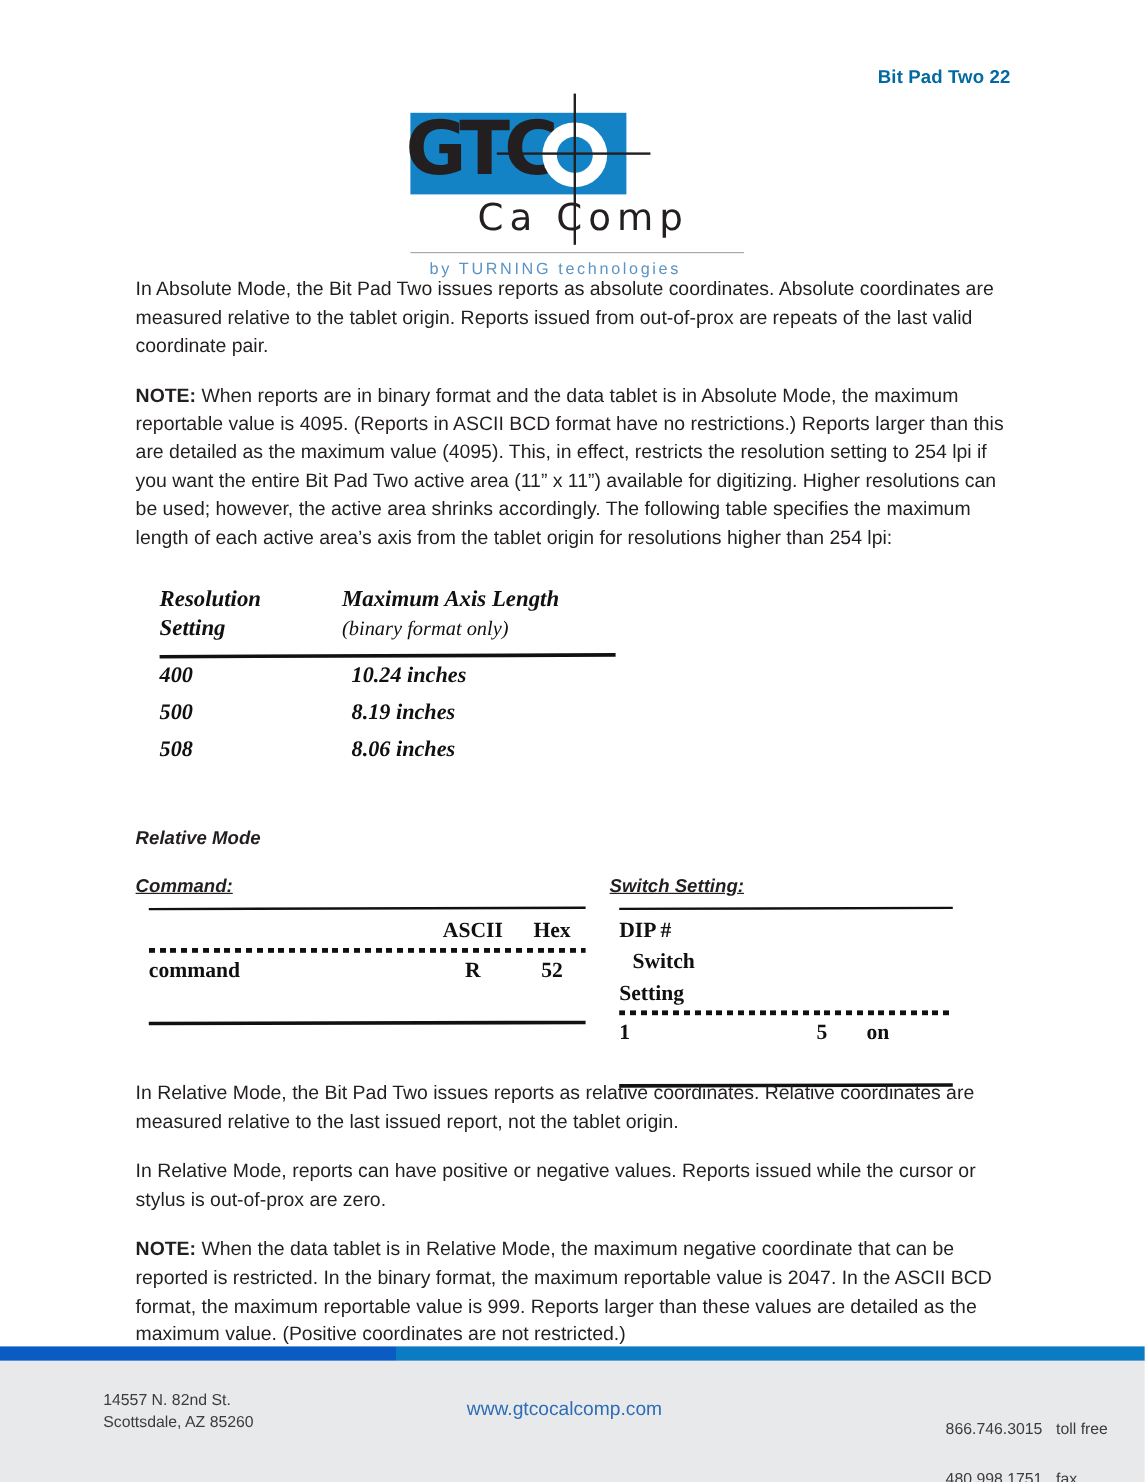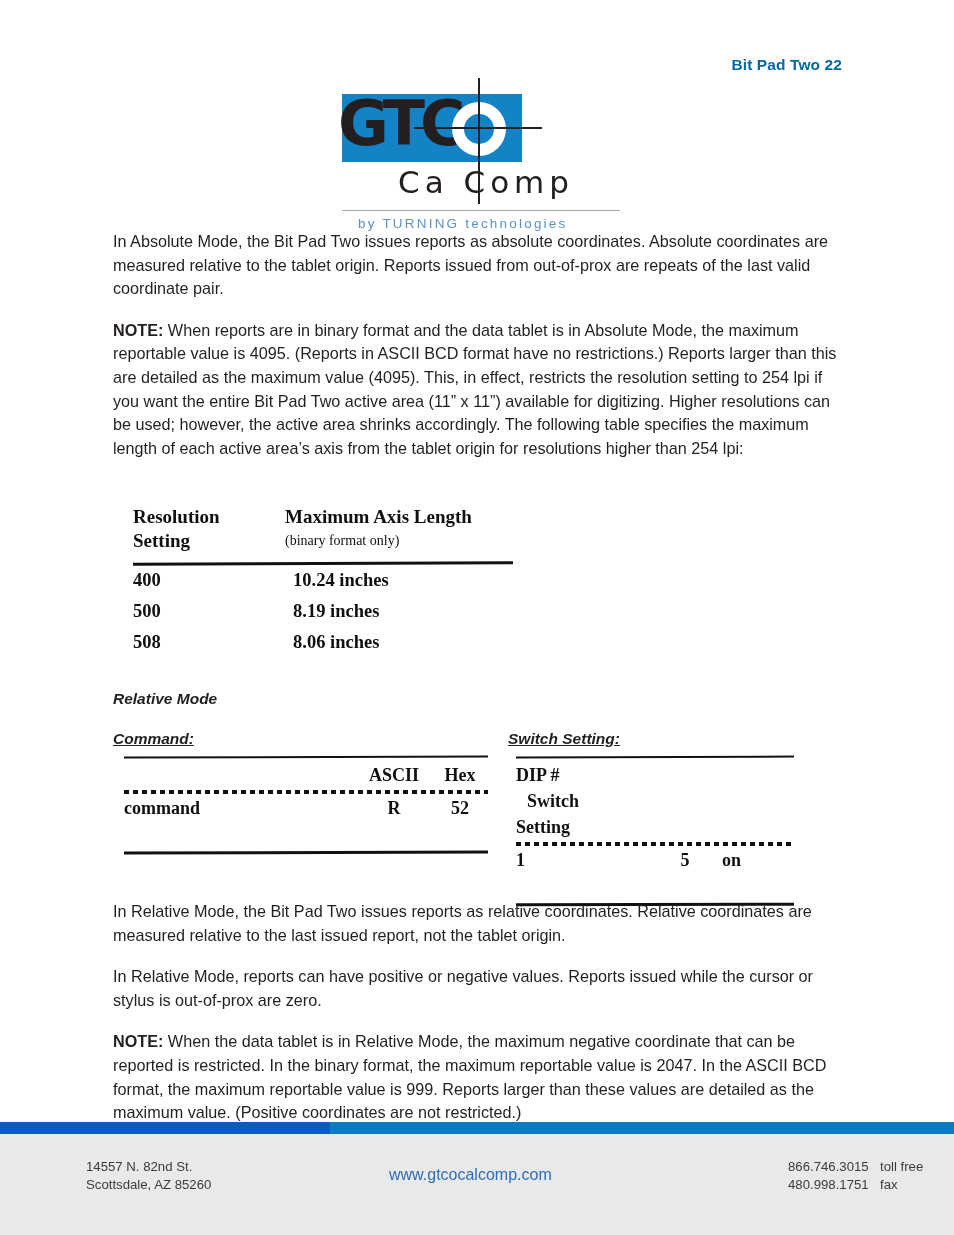--- a/index.html
+++ b/index.html
@@ -146,31 +146,32 @@
 
   
   .scan {
     font-family: "Liberation Serif", serif;
     color: #101010;
     font-weight: bold;
   }
   .res-table {
     position: absolute;
     left: 133px;
-    top: 505px;
+    top: 488px;
     width: 400px;
+    font-style: italic;
   }
   .res-head {
     display: flex;
     font-size: 19px;
     line-height: 24px;
   }
   .res-head .c1 { width: 152px; }
   .res-head .c2 { width: 248px; }
-  .res-head .sub { font-weight: normal; font-size: 14px; }
+  .res-head .sub { font-weight: normal; font-size: 17px; }
   .res-rule {
     margin-top: 9px;
     height: 3px;
     width: 380px;
     background: #111;
     transform: rotate(-0.22deg);
   }
   .res-row {
     display: flex;
     font-size: 18.5px;
@@ -307,21 +308,21 @@
     color: #2e6db4;
   }
   .footer-phones {
     position: absolute;
     left: 788px;
     top: 24px;
     font-size: 13.2px;
     line-height: 18px;
     color: #3c3c3c;
   }
-  .footer-phones .row { display: flex; }
+  .footer-phones .row { display: flex; margin-top: 24px; }
   .footer-phones .num { width: 92px; }
   .footer-phones .lab { width: 70px; }
 </style>
 </head>
 <body>
 
 <div class="page-header">Bit Pad Two 22</div>
 
 <div class="logo-block">
   <div class="logo-inner">

